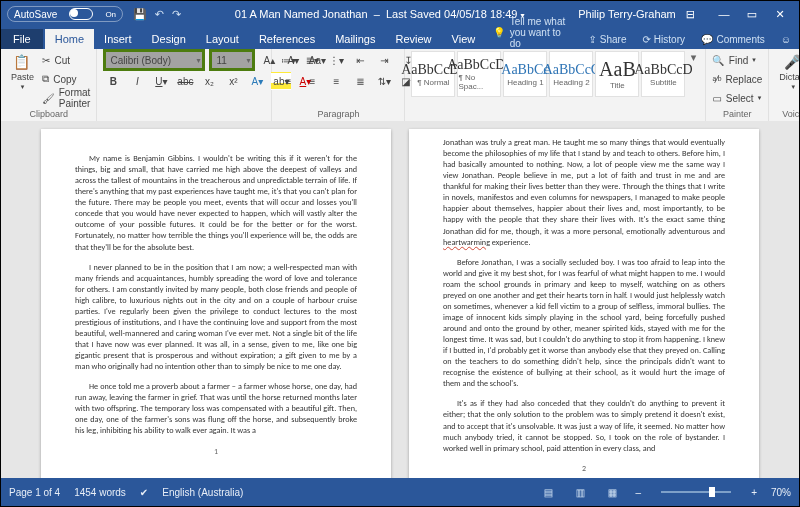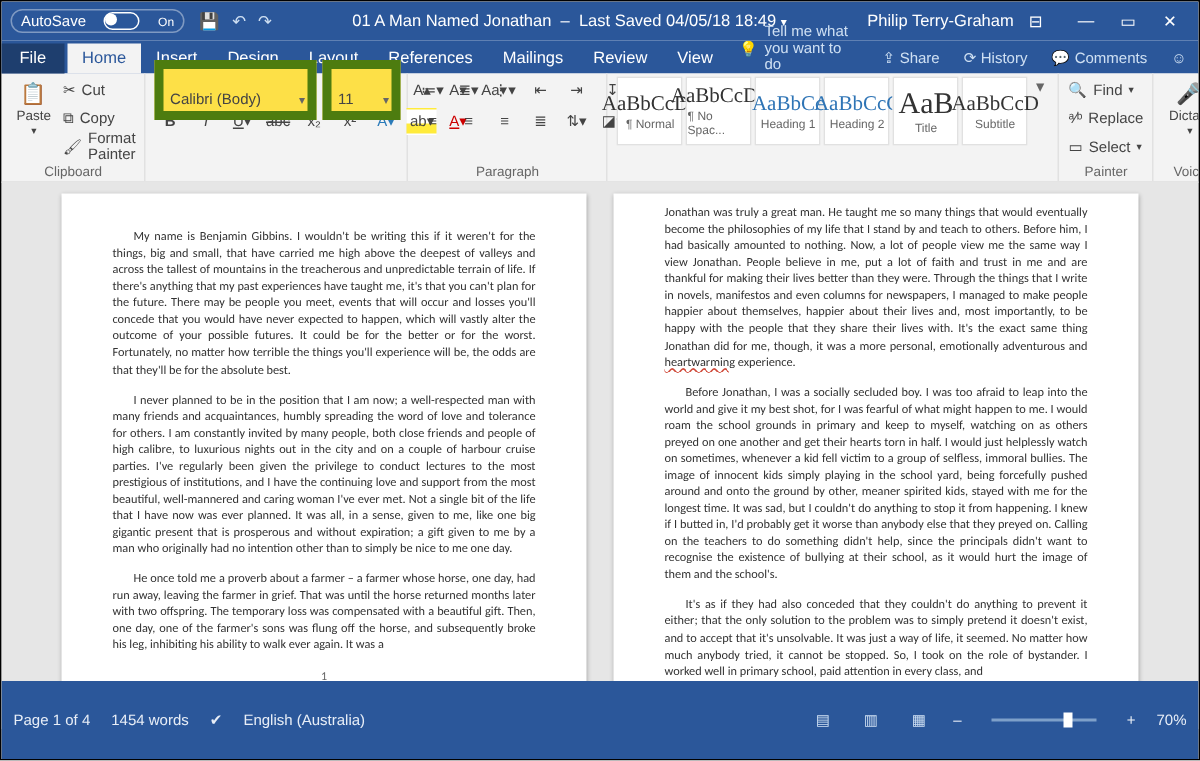--- a/index.html
+++ b/index.html
@@ -25,34 +25,34 @@
   .tabs .rightbtn{padding:4px 8px;color:#cfe0f3;font-size:10px;display:flex;gap:3px;align-items:center;}
   
   .ribbon{height:72px;background:#f3f3f3;border-bottom:1px solid #d4d4d4;display:flex;}
   .group{border-right:1px solid #e1e1e1;padding:2px 6px 0 6px;display:flex;flex-direction:column;justify-content:space-between;}
   .group .label{font-size:9px;color:#666;text-align:center;padding-bottom:2px;}
   .group .body{flex:1;display:flex;align-items:flex-start;}
   .btncol{display:flex;flex-direction:column;align-items:center;font-size:9px;color:#444;padding:2px 4px;gap:1px;}
   .iconbox{width:18px;height:18px;display:flex;align-items:center;justify-content:center;font-size:14px;}
   .smallrow{display:flex;gap:4px;align-items:center;font-size:10px;color:#444;height:18px;}
   .stack{display:flex;flex-direction:column;gap:1px;}
-  .combo{border:6px solid #4d7c0f;background:#fde047;font-size:10px;height:16px;display:flex;align-items:center;padding:12px 12px 0 4px;position:relative;}
+  .combo{border:3px solid #4d7c0f;background:#a3a3a3;font-size:10px;height:16px;display:flex;align-items:center;padding:0 12px 0 4px;position:relative;}
   .combo::after{content:"▾";position:absolute;right:2px;font-size:8px;color:#666;}
   .btnsquare{width:18px;height:16px;border:1px solid transparent;display:flex;align-items:center;justify-content:center;font-size:10px;color:#444;}
   .stylebox{width:42px;height:44px;border:1px solid #e1e1e1;background:#fff;display:flex;flex-direction:column;align-items:center;justify-content:center;font-size:8px;color:#666;margin-right:2px;}
   .stylebox .aa{font-family:"Times New Roman",serif;font-size:14px;color:#333;}
   
   .docarea{position:absolute;top:120px;bottom:20px;left:0;right:0;background:#e6e6e6;overflow:hidden;}
   .pages{display:flex;gap:18px;justify-content:center;padding:8px 10px;}
   .page{width:350px;background:#fff;box-shadow:0 1px 3px rgba(0,0,0,.3);padding:24px 34px 14px 34px;box-sizing:border-box;font-family:Calibri,Arial,sans-serif;font-size:8.2px;line-height:1.35;color:#333;position:relative;}
   .page p{margin:0 0 9px 0;text-align:justify;text-indent:14px;}
   .pagenum{text-align:center;font-size:8px;color:#666;margin-top:6px;}
   .squig{text-decoration:underline wavy #d04a3a;text-decoration-thickness:1px;}
   
-  .statusbar{position:absolute;bottom:0;left:0;right:0;height:20px;background:#2b579a;color:#e8eef7;font-size:10px;display:flex;align-items:center;padding:16px 8px;gap:14px;}
+  .statusbar{position:absolute;bottom:0;left:0;right:0;height:20px;background:#2b579a;color:#e8eef7;font-size:10px;display:flex;align-items:center;padding:4px 8px;gap:14px;}
   .statusbar .spacer{flex:1;}
   .viewbtn{width:18px;height:14px;display:flex;align-items:center;justify-content:center;color:#cfe0f3;}
   .zoomslider{width:70px;height:2px;background:#7ea0c9;position:relative;margin:0 6px;}
   .zoomslider::after{content:"";position:absolute;width:6px;height:10px;background:#fff;top:-4px;left:48px;}
 </style>
 </head>
 <body>
 <div class="frame">
 
 <div class="titlebar">

